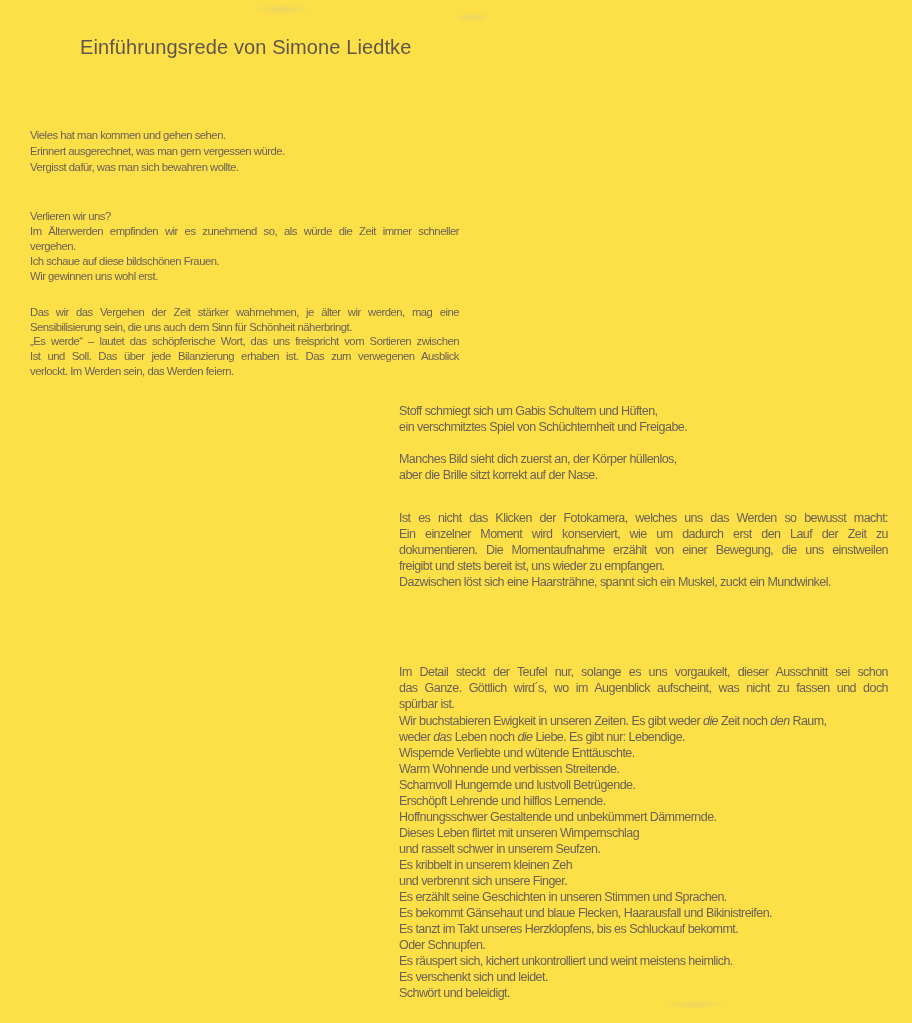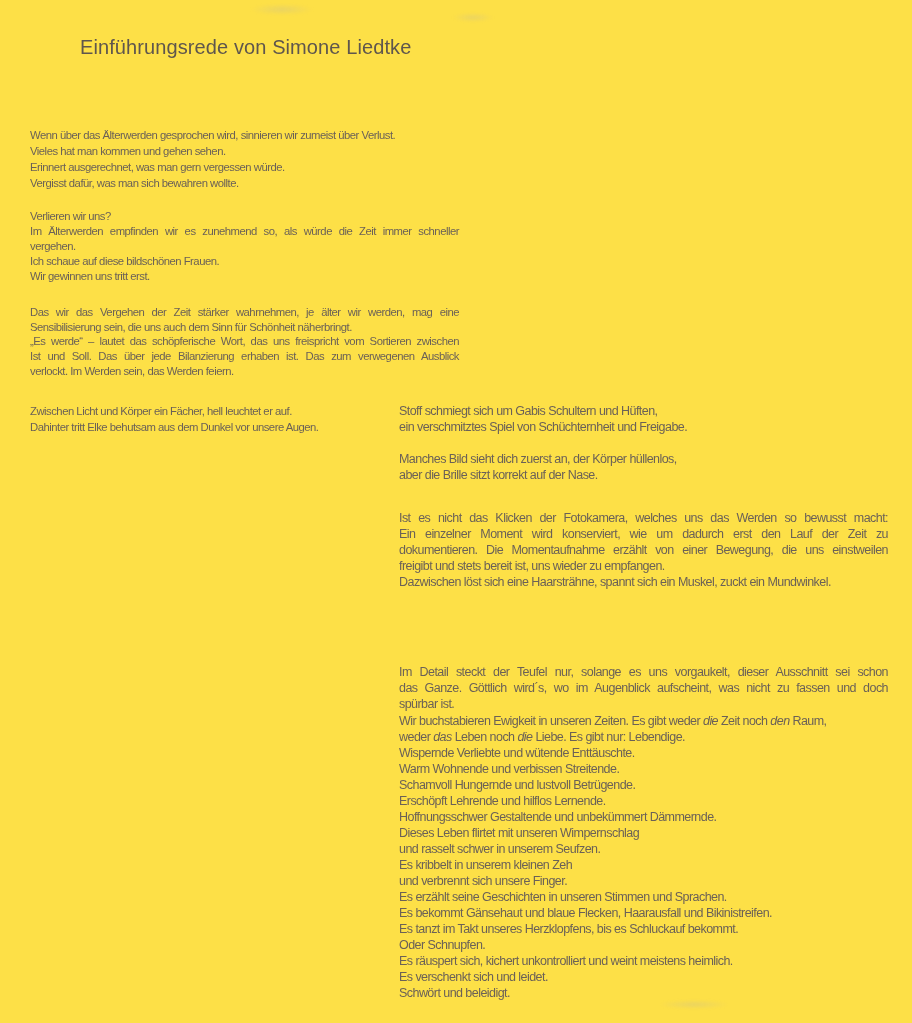--- a/index.html
+++ b/index.html
@@ -60,42 +60,37 @@
   .a2 { left: 452px; top: 13px;   width: 42px; height: 9px;  }
   .a3 { left: 658px; top: 1000px; width: 72px; height: 9px;  }
 </style>
 </head>
 <body>
 
 <div class="page">
   <h1 class="title">Einführungsrede von Simone Liedtke</h1>
 
   <div class="block left" id="l1">
-      <div class="line">Wenn über das Älterwerden gesprochen wird, sinnieren wir zumeist über Verlust.</div>
       <div class="line">Vieles hat man kommen und gehen sehen.</div>
       <div class="line">Erinnert ausgerechnet, was man gern vergessen würde.</div>
       <div class="line">Vergisst dafür, was man sich bewahren wollte.</div>
     </div>
   <div class="block left" id="l2">
       <div class="line">Verlieren wir uns?</div>
       <div class="jline">Im Älterwerden empfinden wir es zunehmend so, als würde die Zeit immer schneller</div>
       <div class="line">vergehen.</div>
       <div class="line">Ich schaue auf diese bildschönen Frauen.</div>
-      <div class="line">Wir gewinnen uns tritt erst.</div>
+      <div class="line">Wir gewinnen uns wohl erst.</div>
     </div>
   <div class="block left" id="l3">
       <div class="jline">Das wir das Vergehen der Zeit stärker wahrnehmen, je älter wir werden, mag eine</div>
       <div class="line">Sensibilisierung sein, die uns auch dem Sinn für Schönheit näherbringt.</div>
       <div class="jline">„Es werde“ – lautet das schöpferische Wort, das uns freispricht vom Sortieren zwischen</div>
       <div class="jline">Ist und Soll. Das über jede Bilanzierung erhaben ist. Das zum verwegenen Ausblick</div>
       <div class="line">verlockt. Im Werden sein, das Werden feiern.</div>
-    </div>
-  <div class="block left" id="l4">
-      <div class="line">Zwischen Licht und Körper ein Fächer, hell leuchtet er auf.</div>
-      <div class="line">Dahinter tritt Elke behutsam aus dem Dunkel vor unsere Augen.</div>
     </div>
 
   <div class="block right" id="r1">
       <div class="line">Stoff schmiegt sich um Gabis Schultern und Hüften,</div>
       <div class="line">ein verschmitztes Spiel von Schüchternheit und Freigabe.</div>
       <div class="blank">&nbsp;</div>
       <div class="line">Manches Bild sieht dich zuerst an, der Körper hüllenlos,</div>
       <div class="line">aber die Brille sitzt korrekt auf der Nase.</div>
     </div>
   <div class="block right" id="r2">

